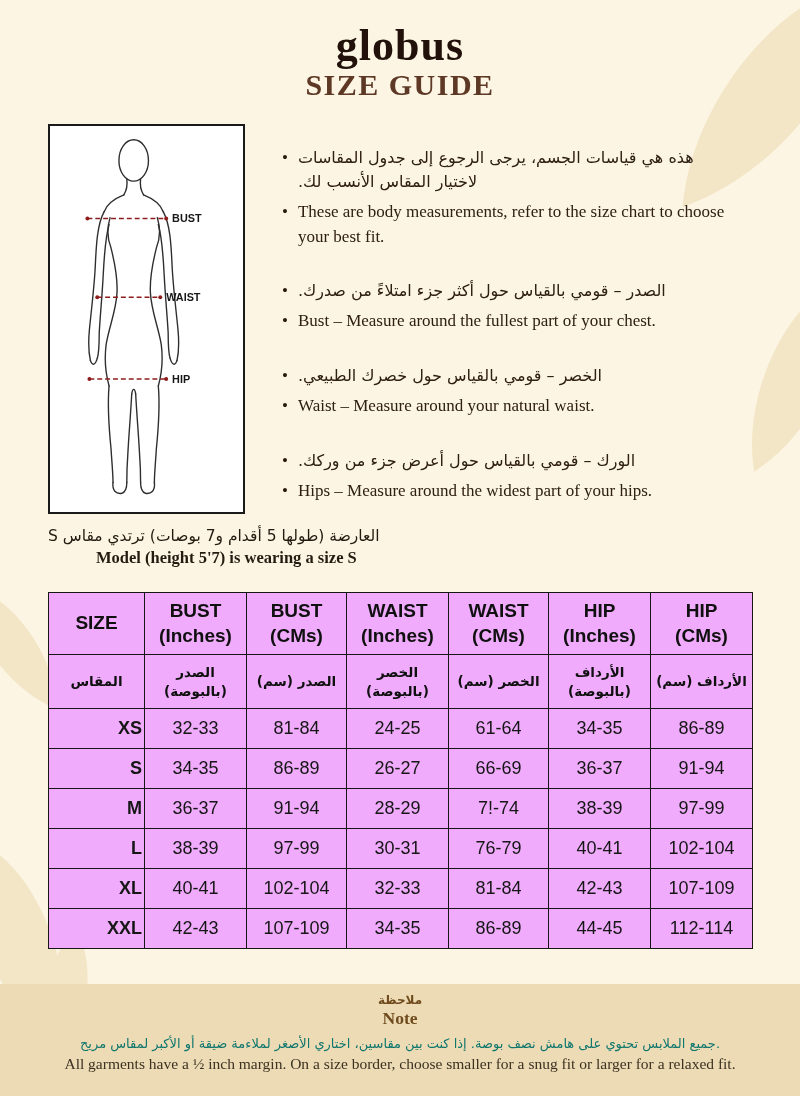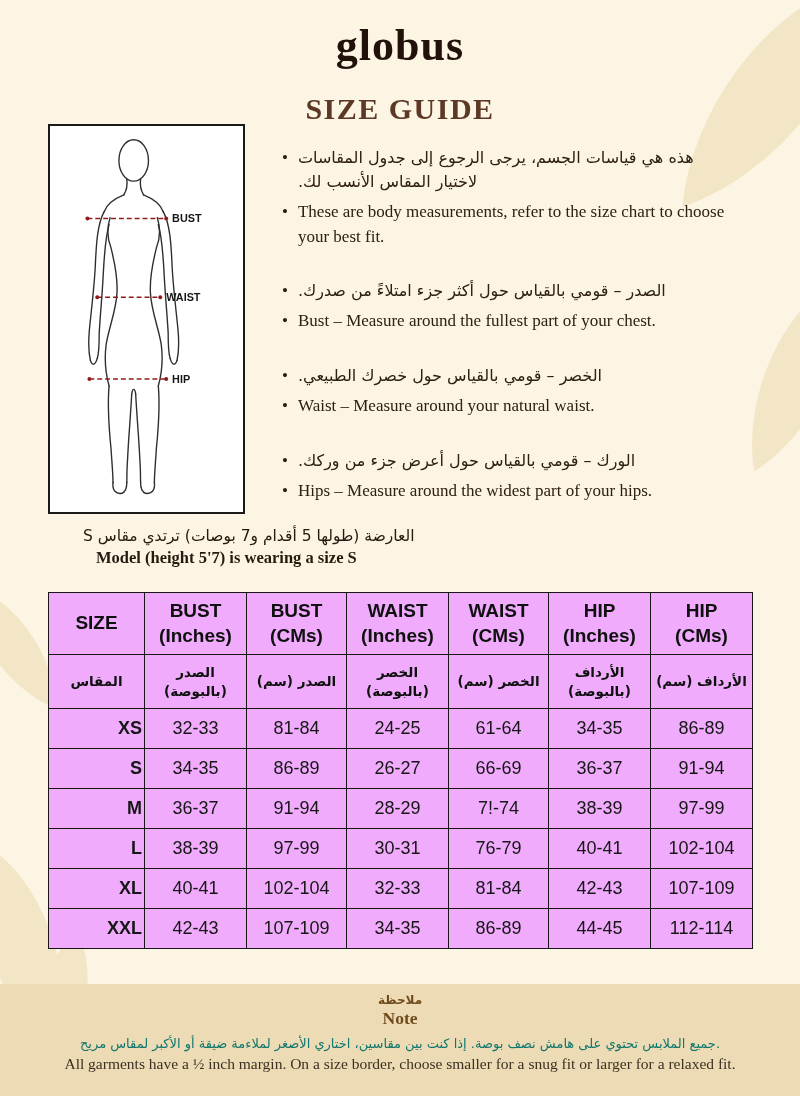--- a/index.html
+++ b/index.html
@@ -10,21 +10,21 @@
     background:#fcf5e3; overflow:hidden; color:#2b1c10;
   }
   .leaf { position:absolute; z-index:0; }
   
   .brand {
     position:absolute; top:20px; left:0; right:0; z-index:1;
     text-align:center; font-family:"Liberation Serif", serif;
     font-size:44px; font-weight:700; letter-spacing:1px; color:#21110a;
   }
   .title {
-    position:absolute; top:92px; left:0; right:0; z-index:1;
+    position:absolute; top:68px; left:0; right:0; z-index:1;
     text-align:center; font-family:"Liberation Serif", serif;
     font-size:30px; font-weight:700; letter-spacing:1.5px; color:#5d3824;
   }
   
   .figure-box {
     position:absolute; left:48px; top:124px; width:197px; height:390px; z-index:1;
     background:#ffffff; border:2px solid #1a1a1a;
   }
   .figure-box svg { width:100%; height:100%; display:block; }
   
@@ -36,21 +36,21 @@
     direction:rtl; text-align:left; flex:1;
     font-family:"DejaVu Sans", sans-serif; font-size:16px; line-height:1.5; color:#2e2013;
   }
   .en-text {
     flex:1; font-family:"Liberation Serif", serif; font-size:17px; line-height:1.45; color:#2e2013;
   }
   
   .model-note { position:absolute; left:48px; top:527px; width:640px; z-index:1; }
   .model-ar {
     direction:rtl; text-align:left;
-    font-family:"DejaVu Sans", sans-serif; font-size:15.5px; color:#241a10; margin-bottom:3px;margin-left:35px;
+    font-family:"DejaVu Sans", sans-serif; font-size:15.5px; color:#241a10; margin-bottom:3px;
   }
   .model-en { font-family:"Liberation Serif", serif; font-size:16.5px; font-weight:600; color:#241a10;margin-left:48px; }
   
   .size-table {
     position:absolute; left:48px; top:592px; width:704px; z-index:1;
     border-collapse:collapse; background:#f0abfc; table-layout:fixed;
   }
   .size-table th, .size-table td {
     border:1.6px solid #161616; text-align:center; vertical-align:middle; padding:2px;
   }

